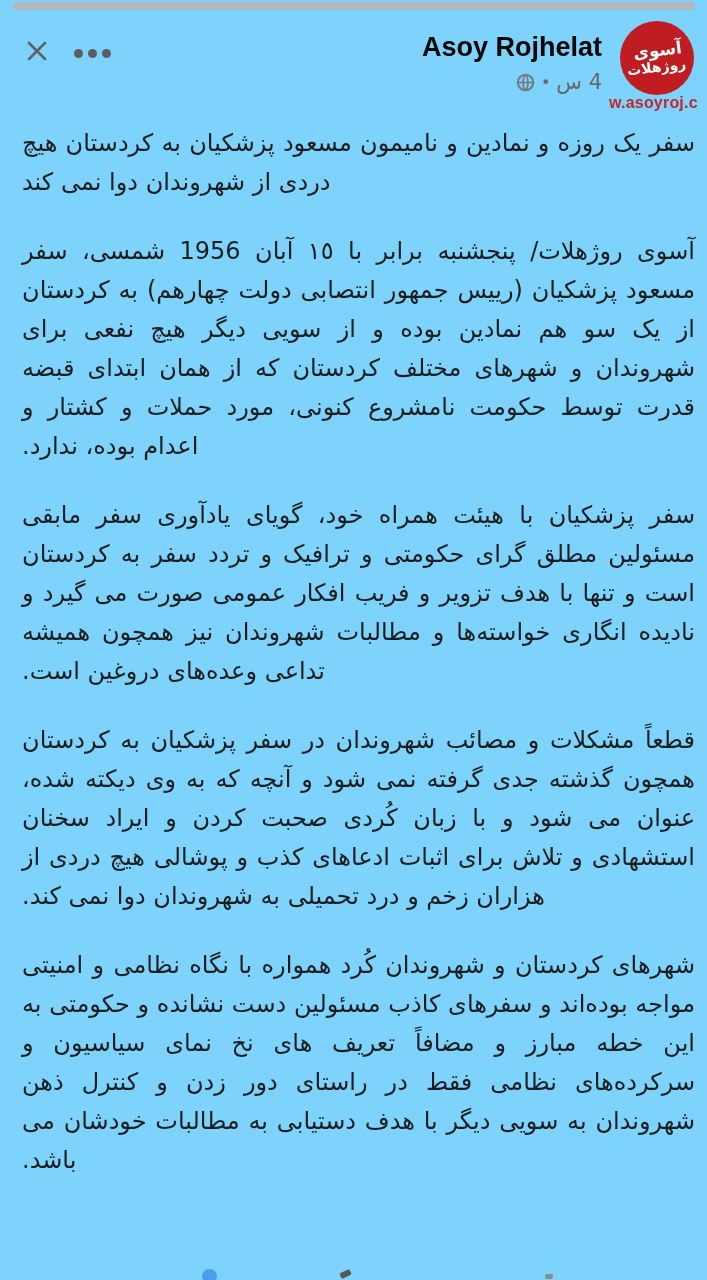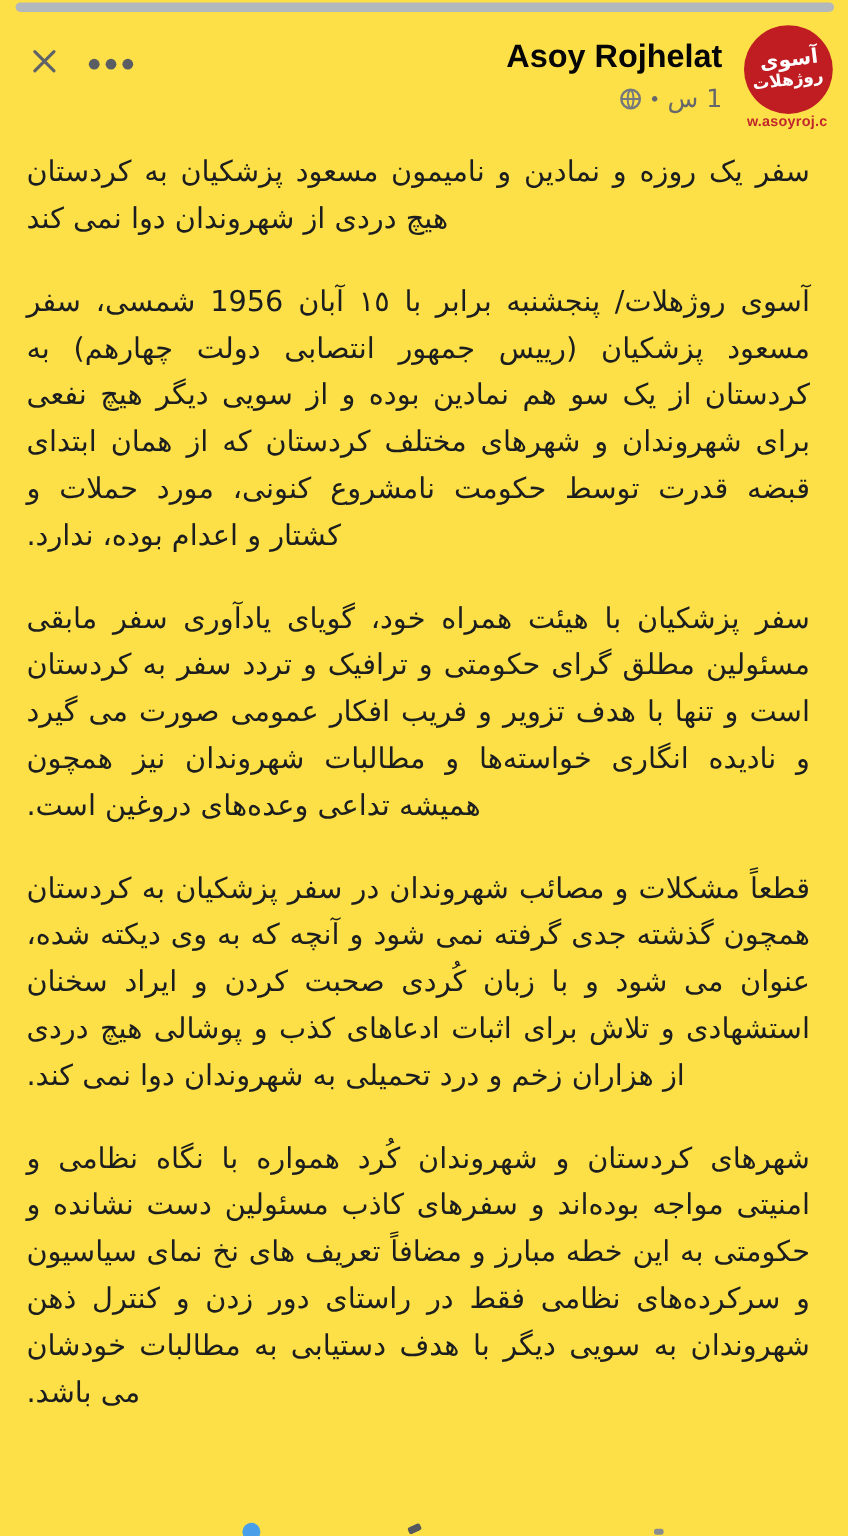--- a/index.html
+++ b/index.html
@@ -1,19 +1,19 @@
 <!DOCTYPE html>
 <html lang="fa"><head>
 <meta charset="utf-8">
 <style>
   html,body{margin:0;padding:0;background:#e9ebee;}
   .page{
     position:relative;
     width:707px;height:1280px;
-    background:#fde047;
+    background:#7dd3fc;
     overflow:hidden;
     font-family:"DejaVu Sans",sans-serif;
   }
   
   .drag-bar{
     position:absolute;top:2px;left:13px;width:682px;height:8px;
     background:#b3b8bc;border-radius:4px;
   }
   
   .close-btn{
@@ -29,38 +29,38 @@
   .more-btn .dot{width:9px;height:9px;border-radius:50%;background:#5a5e63;display:block;}
   
   .avatar{
     position:absolute;right:13px;top:21px;width:74px;height:74px;border-radius:50%;
     background:#bf1d22;display:flex;flex-direction:column;align-items:center;justify-content:center;
     color:#fff;cursor:pointer;overflow:hidden;
   }
   .avatar .cal1{font-size:17px;font-weight:bold;transform:rotate(-7deg);line-height:18px;}
   .avatar .cal2{font-size:14px;font-weight:bold;transform:rotate(-7deg);line-height:16px;}
   .avatar-url{
-    position:absolute;right:4px;top:94px;width:94px;text-align:center;
-    color:#c2272b;font-size:12px;font-weight:bold;letter-spacing:.2px;
+    position:absolute;right:4px;top:94px;width:94px;text-align:left;
+    color:#c2272b;font-size:16px;font-weight:bold;letter-spacing:.2px;
     font-family:"Liberation Sans",sans-serif;
   }
   .page-name{
     position:absolute;right:105px;top:32px;
     font-family:"Liberation Sans",sans-serif;font-weight:bold;
     font-size:27px;color:#050505;white-space:nowrap;cursor:pointer;
   }
   .meta-row{
     position:absolute;right:105px;top:70px;direction:rtl;
     display:flex;align-items:center;gap:6px;
     color:#65676b;font-size:21px;
   }
   .meta-row .sep{font-size:16px;line-height:21px;}
   
   .post-body{
-    position:absolute;top:124px;right:32px;left:22px;
+    position:absolute;top:124px;right:12px;left:22px;
     direction:rtl;text-align:justify;text-align-last:left;
     font-size:24px;line-height:39px;color:#1b1d1f;
   }
   .post-body p{margin:0 0 30px 0;}
   
   .blue-dot{
     position:absolute;left:202px;top:1269px;width:15px;height:15px;border-radius:50%;
     background:#4aa0e8;
   }
   .frag-a{
@@ -89,21 +89,21 @@
 
   <button class="more-btn" aria-label="more options">
     <span class="dot"></span>
     <span class="dot"></span>
     <span class="dot"></span>
   </button>
 
   <div class="page-name">Asoy Rojhelat</div>
 
   <div class="meta-row">
-    <span>1 س</span>
+    <span>4 س</span>
     <span class="sep">•</span>
     <span style="display:flex;">
       <svg width="19" height="19" viewBox="0 0 16 16">
         <circle cx="8" cy="8" r="6.5" fill="none" stroke="#75787d" stroke-width="1.7"></circle>
         <path d="M1.5 8 H14.5 M8 1.5 C10.7 3.6 10.7 12.4 8 14.5 M8 1.5 C5.3 3.6 5.3 12.4 8 14.5" fill="none" stroke="#75787d" stroke-width="1.4"></path>
       </svg>
     </span>
   </div>
 
   <div class="avatar">

